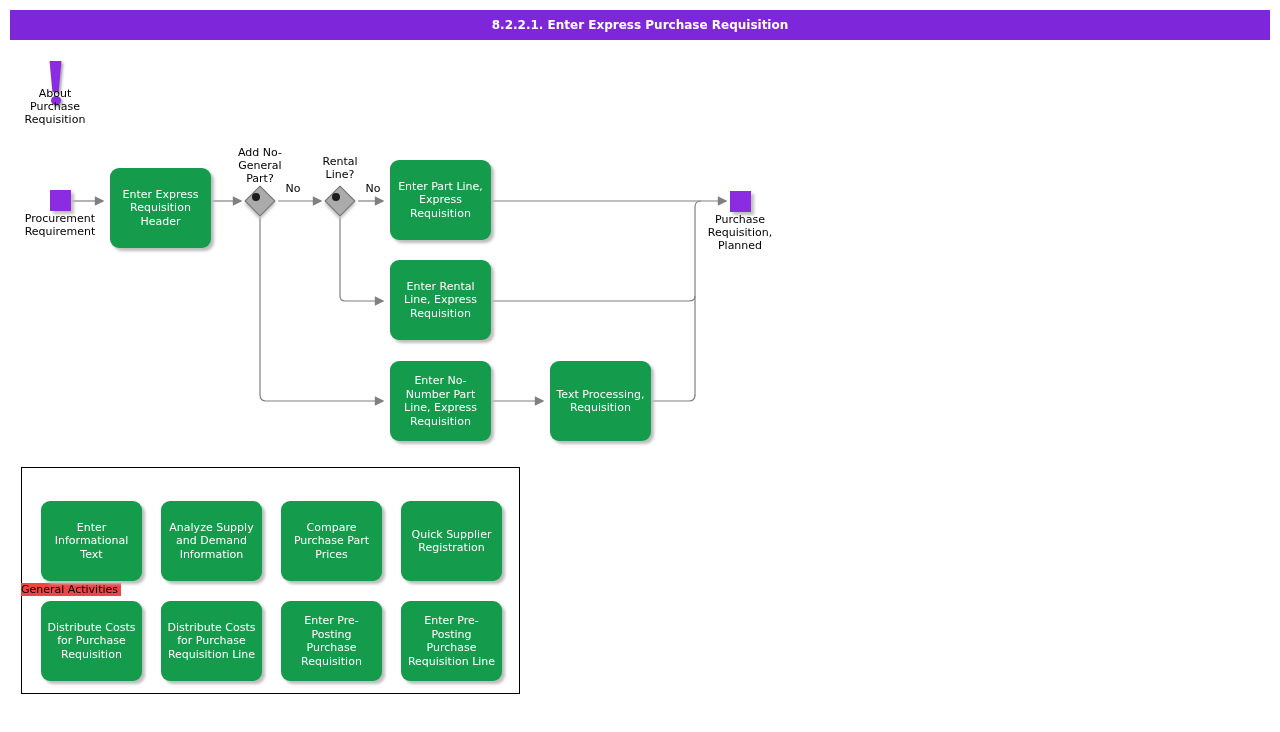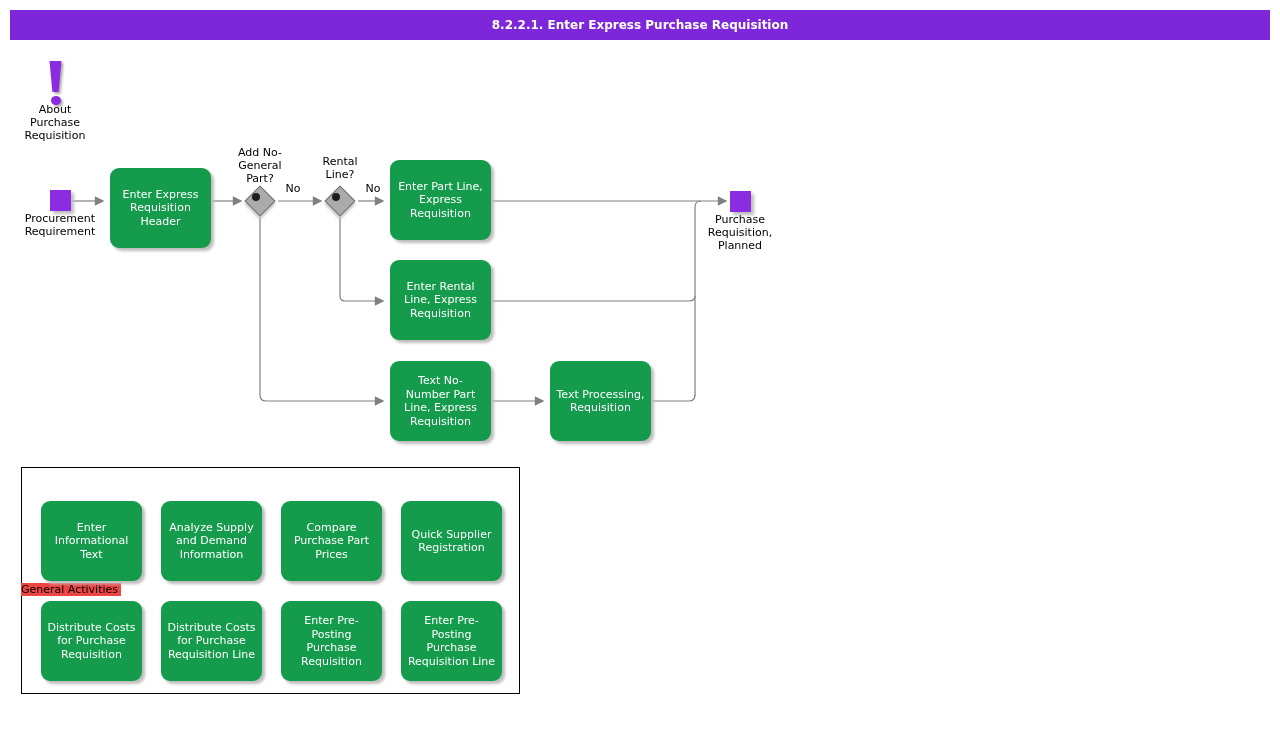--- a/index.html
+++ b/index.html
@@ -57,21 +57,21 @@
     border-radius: 50%; background: #ABABAB; pointer-events: none;
   }
   .dc1 { left: 252px; top: 193px; }
   .dc2 { left: 332px; top: 193px; }
 
   
   .lbl {
     position: absolute; color: #000000; font-size: 11px; line-height: 13px;
     text-align: center; white-space: pre-line;
   }
-  .about-lbl { left: 5px;   top: 103px; width: 100px; }
+  .about-lbl { left: 5px;   top: 87px; width: 100px; }
   .start-lbl { left: 8px;   top: 212px; width: 104px; }
   .end-lbl   { left: 688px; top: 213px; width: 104px; }
   .dlbl1     { left: 210px; top: 146px; width: 100px; }
   .dlbl2     { left: 290px; top: 155px; width: 100px; }
   .no1       { left: 281px; top: 182px; width: 24px; }
   .no2       { left: 361px; top: 182px; width: 24px; }
 
   
   .excl { position: absolute; left: 44px; top: 58px; width: 26px; height: 50px;
           filter: drop-shadow(2px 2px 1px #ababab); cursor: pointer; }
@@ -171,21 +171,21 @@
 
   <div class="task t1">Enter Express
 Requisition
 Header</div>
   <div class="task t2">Enter Part Line,
 Express
 Requisition</div>
   <div class="task t3">Enter Rental
 Line, Express
 Requisition</div>
-  <div class="task t4">Text No-
+  <div class="task t4">Enter No-
 Number Part
 Line, Express
 Requisition</div>
   <div class="task t5">Text Processing,
 Requisition</div>
 
   <div class="group">
     <div class="group-lbl">General Activities</div>
     <div class="gtask g0">Enter
 Informational

